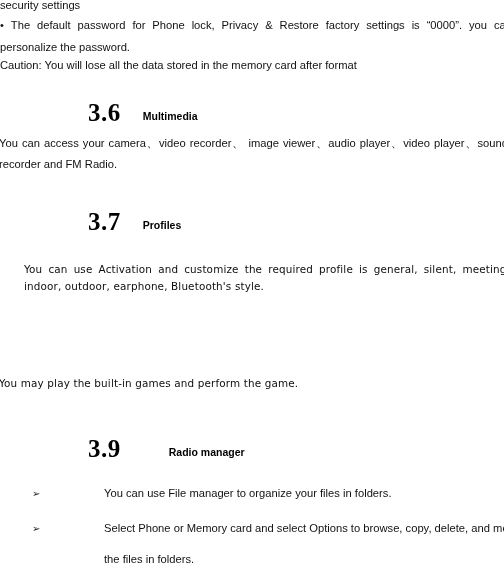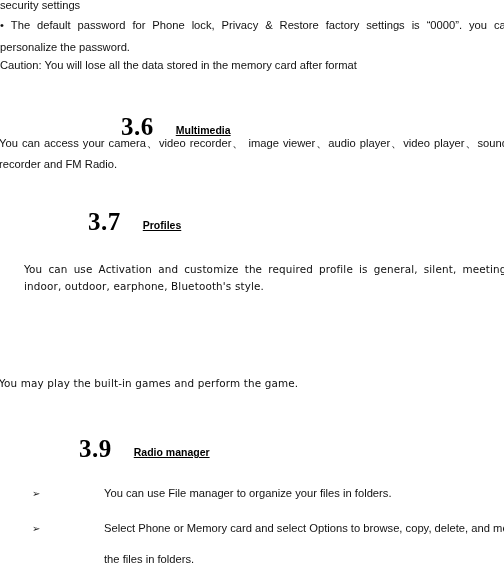--- a/index.html
+++ b/index.html
@@ -62,21 +62,20 @@
   }
   .heading .title {
     font-family: "Liberation Sans", sans-serif;
     font-weight: bold;
     font-size: 10.5px;
     line-height: 10.5px;
     color: #000;
     margin-left: 22px;
     position: relative;
     top: -1px;
-    text-decoration: underline;
   }
 
   
   .list-item {
     position: absolute;
     width: 504px;
   }
   .list-item .marker {
     position: absolute;
     left: 0;
@@ -107,38 +106,38 @@
 <body>
 
 <div class="page">
 
   <div class="p-arial" style="left:0px; top:-5px; width:504px; line-height:20px; text-align:left;">security settings</div>
 
   <div class="p-arial" style="left:0px; top:14px; width:512px; text-align:justify;"><span>•</span>&nbsp;<span>The default password for Phone lock, Privacy &amp; Restore factory settings is “0000”. you can personalize the password.</span></div>
 
   <div class="p-arial" style="left:0px; top:55px; width:494px; text-align:left; line-height:20px;">Caution: You will lose all the data stored in the memory card after format</div>
 
-  <div class="heading" style="left:88px; top:114px;margin-left:33px;">
+  <div class="heading" style="left:88px; top:100px;">
     <span class="num">3.6</span>
     <span class="title">Multimedia</span>
   </div>
 
   <div class="p-arial" style="left:-1px; top:133px; width:509px; text-align:justify; line-height:21px;">You can access your camera、video recorder、  image viewer、audio player、video player、sound recorder and FM Radio.</div>
 
   <div class="heading" style="left:88px; top:209px;text-align:right;">
     <span class="num">3.7</span>
     <span class="title">Profiles</span>
   </div>
 
   <div class="p-calibri" style="left:24px; top:261px; width:486px; text-align:justify;">You can use Activation and customize the required profile is general, silent, meeting, indoor, outdoor, earphone, Bluetooth's style.</div>
 
 
   <div class="p-calibri nowrap" style="left:-1px; top:375px; width:428px;">You may play the built-in games and perform the game.</div>
 
-  <div class="heading" style="left:79px; top:436px;">
+  <div class="heading" style="left:88px; top:436px;gap:26px;">
     <span class="num">3.9</span>
     <span class="title">Radio manager</span>
   </div>
 
   <div class="list-item" style="left:32px; top:485px;">
     <span class="marker">➢</span>
     <span class="li-text">You can use File manager to organize your files in folders.</span>
   </div>
 
   <div class="list-item" style="left:32px; top:520px;">

